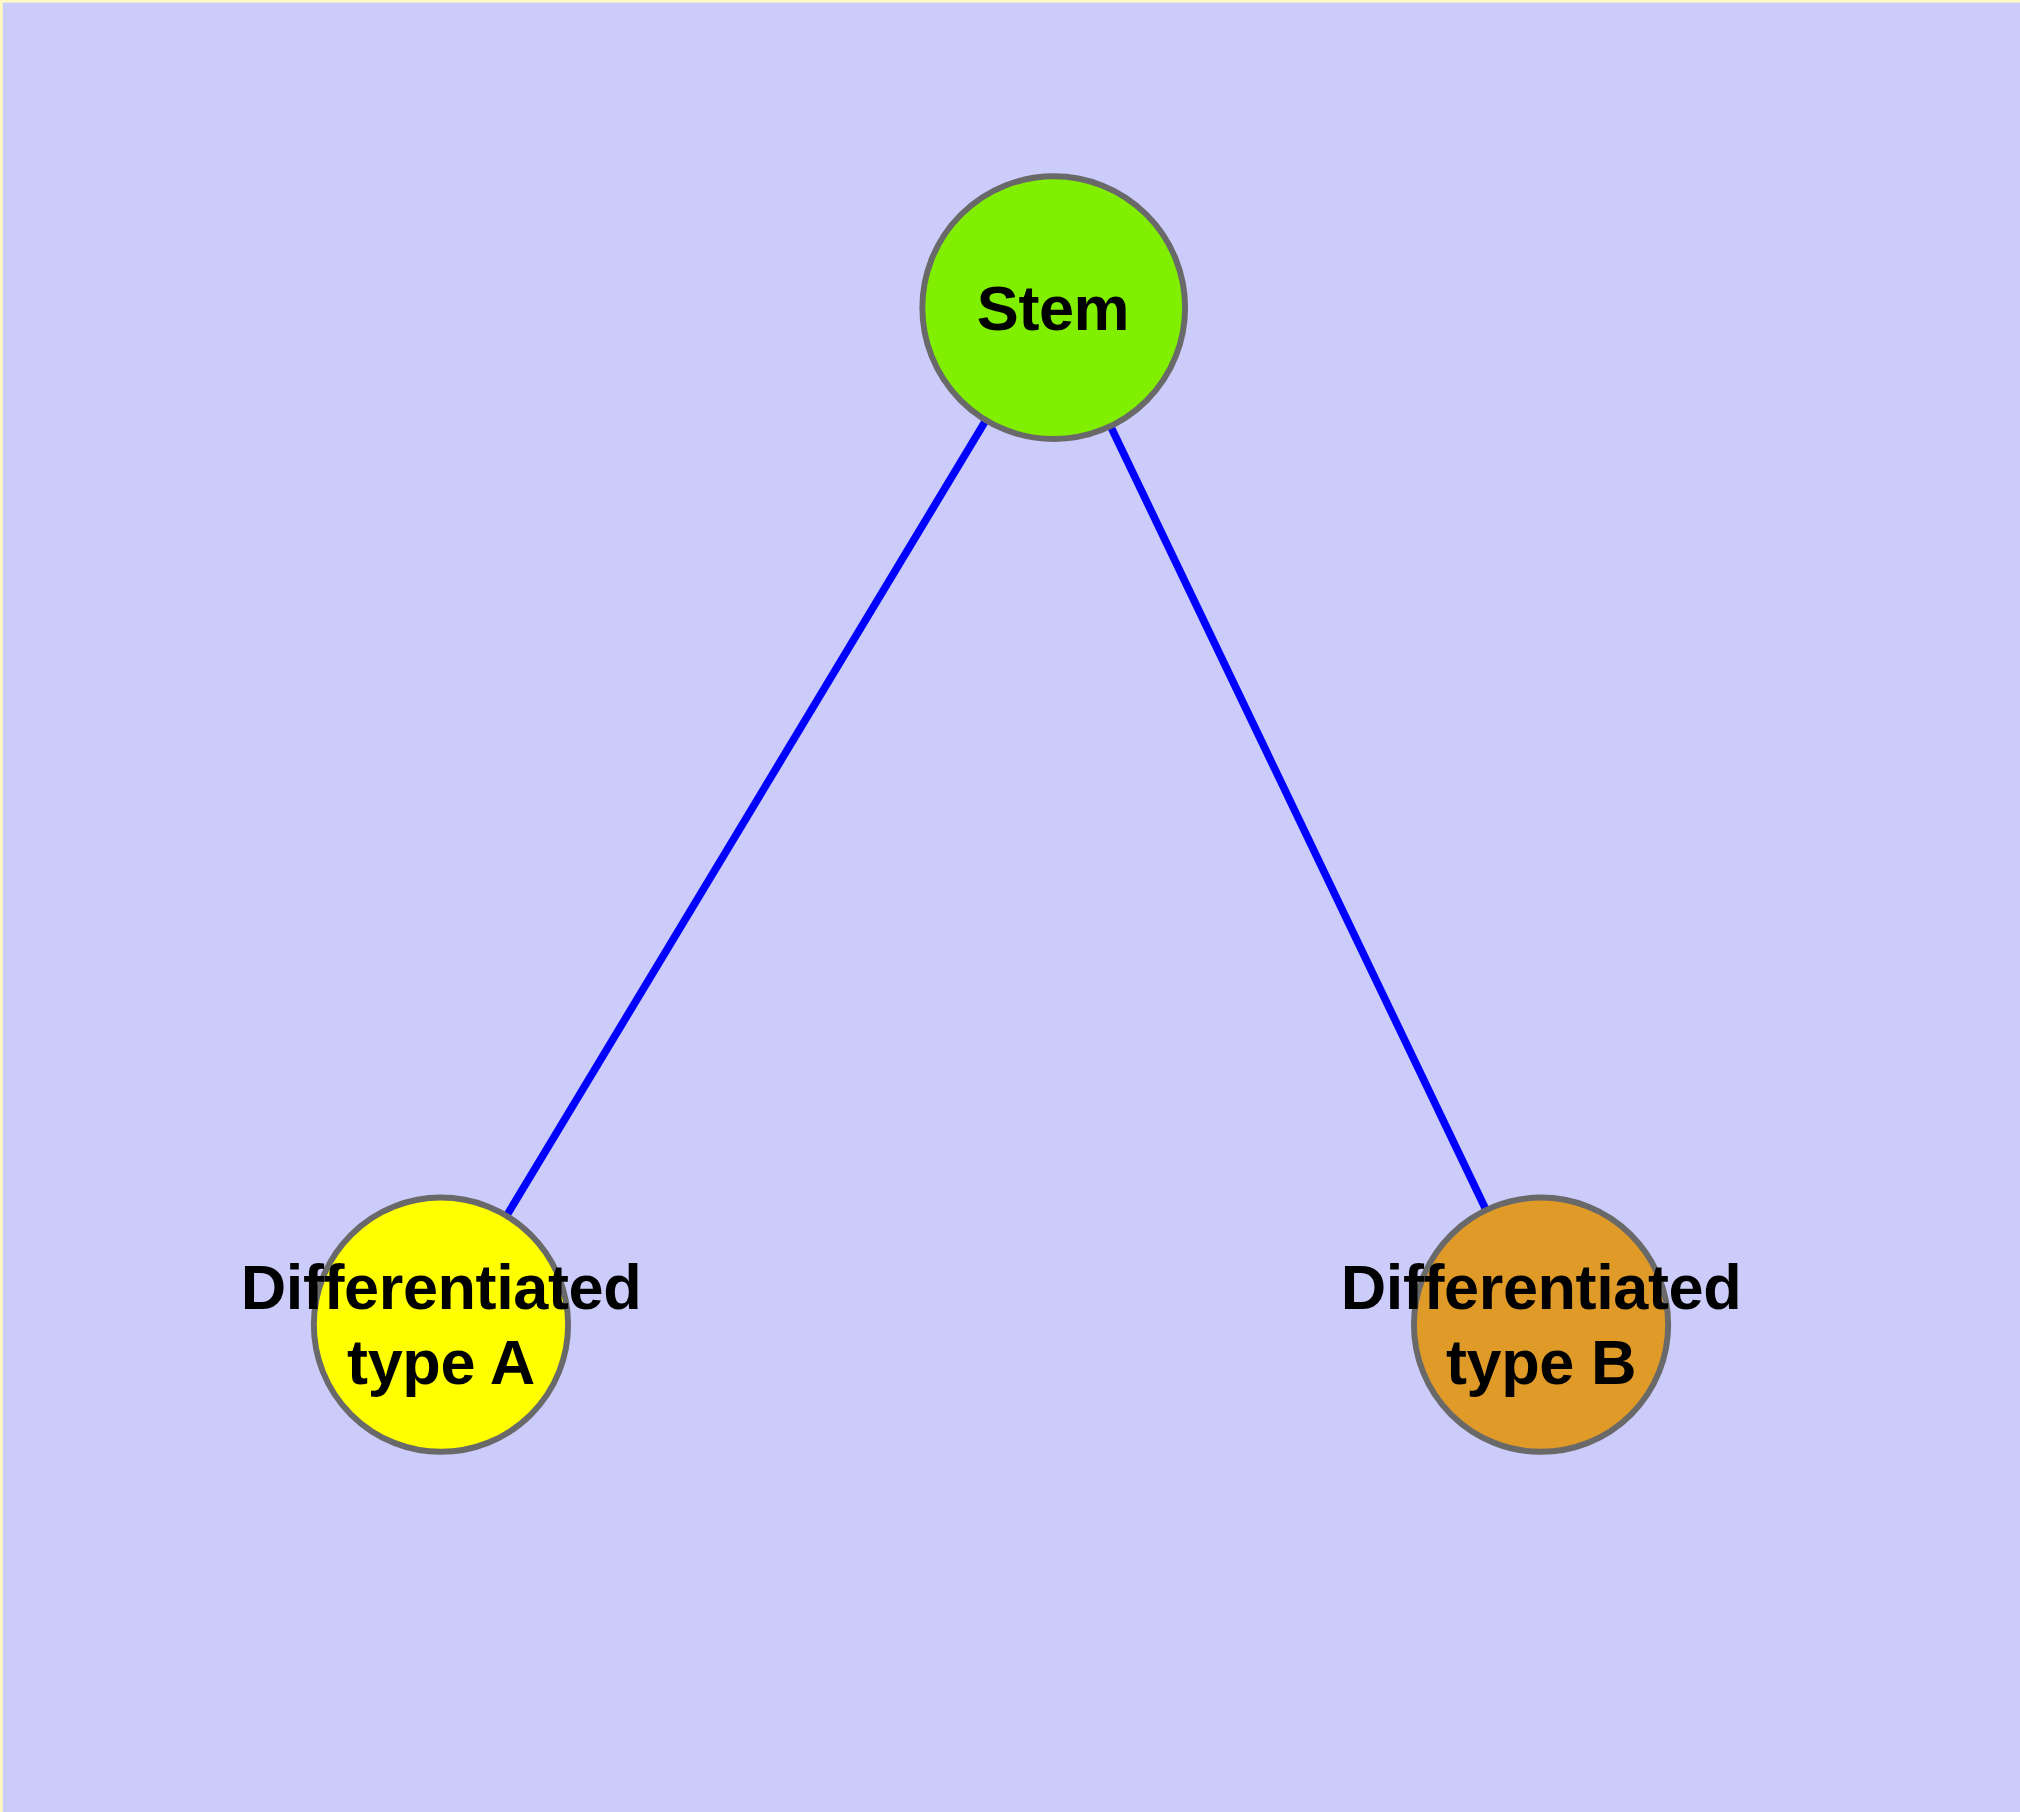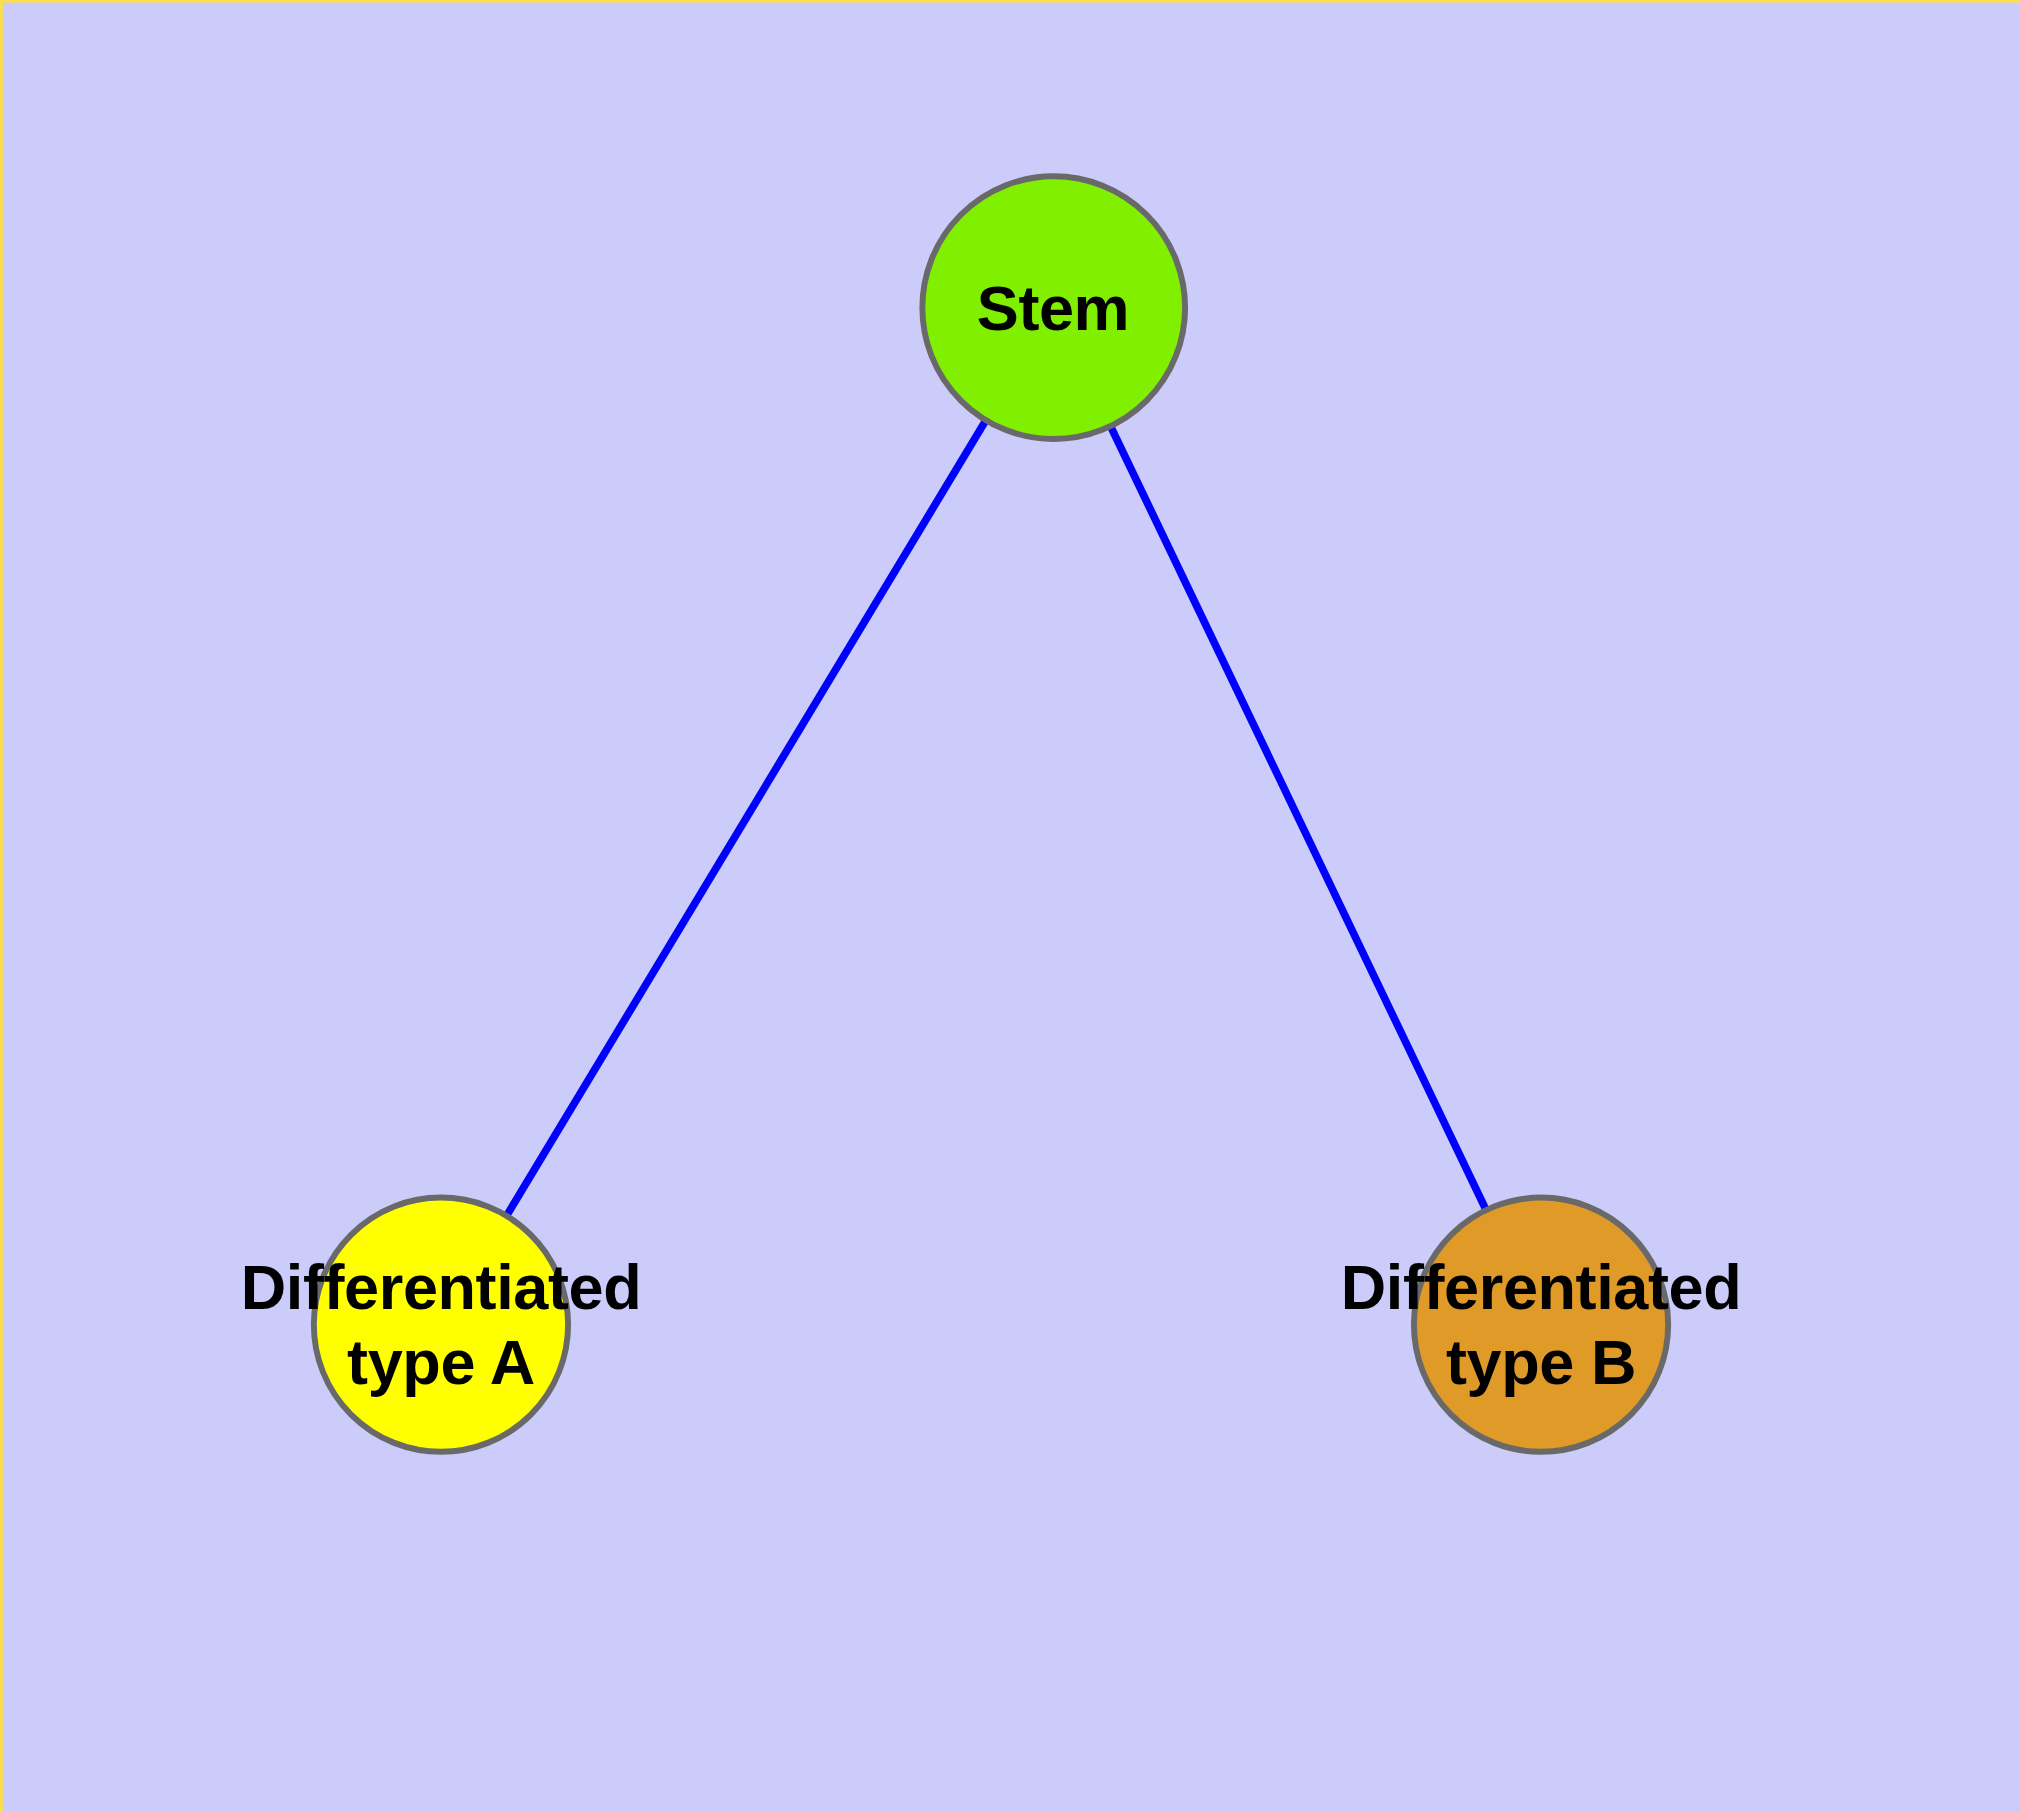--- a/index.html
+++ b/index.html
@@ -36,21 +36,21 @@
     line-height: 75px;
     letter-spacing: -0.4px;
     white-space: pre;
     pointer-events: none;
     transform: translate(-50%, -50%);
   }
 </style>
 </head>
 <body>
 
-<div id="canvas" style="width: 2021px; height: 1812px; background: #fde047;">
+<div id="canvas" style="width: 2021px; height: 1812px; background: #fef9c3;">
 
   <svg id="graph-svg" viewBox="0 0 2384 2138" xmlns="http://www.w3.org/2000/svg">
 
     <rect id="bg-rect" x="3" y="3" width="2381" height="2135" fill="#ccccfa"></rect>
 
     <g id="edge-layer">
         <line x1="1243" y1="363" x2="520" y2="1563" stroke="#0000ff" stroke-width="9" stroke-linecap="butt"></line>
         <line x1="1243" y1="363" x2="1818" y2="1563" stroke="#0000ff" stroke-width="9" stroke-linecap="butt"></line>
       </g>
     <g id="node-layer">

